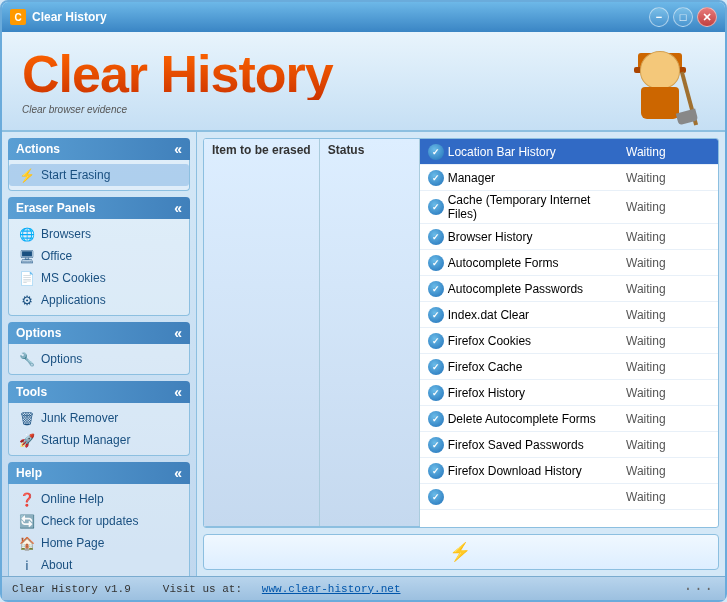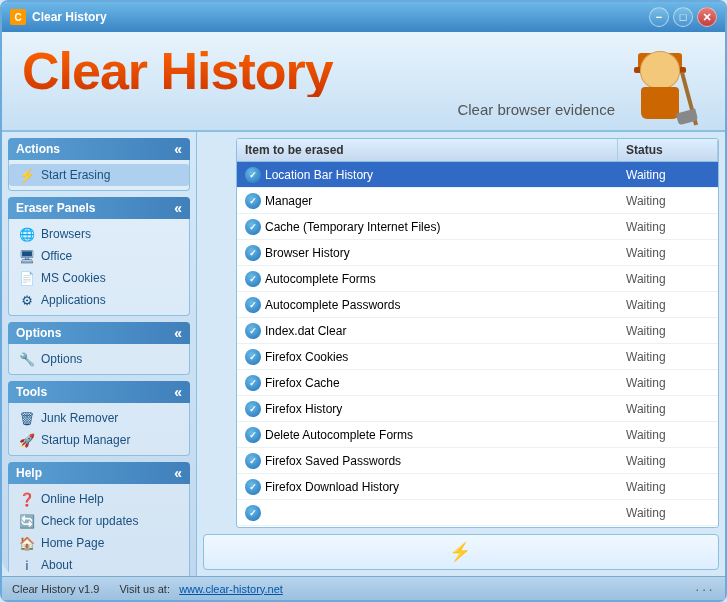--- a/index.html
+++ b/index.html
@@ -93,23 +93,23 @@
       -webkit-background-clip: text;
       -webkit-text-fill-color: transparent;
       background-clip: text;
       text-shadow: none;
       line-height: 1;
       font-family: Arial Black, Arial, sans-serif;
       letter-spacing: -1px;
     }
     .logo-subtitle {
       color: #555;
-      font-size: 15px;
+      font-size: 10px;
       margin-top: 4px;
-      text-align: right;
+      font-style: italic;
     }
     .header-mascot {
       width: 90px;
       height: 90px;
       position: relative;
       display: flex;
       align-items: flex-end;
       justify-content: center;
     }
     
@@ -173,21 +173,20 @@
       right: -4px;
       border-radius: 0 0 4px 4px;
       transform: rotate(-15deg);
     }
 
     
     .content {
       display: flex;
       flex: 1;
       overflow: hidden;
-      border-radius: 18px;
     }
 
     
     .sidebar {
       width: 195px;
       background: linear-gradient(to bottom, #d4e8f7, #c0d8ef);
       border-right: 1px solid #8cbfe0;
       padding: 6px;
       overflow-y: auto;
       flex-shrink: 0;
@@ -250,23 +249,22 @@
       overflow: hidden;
     }
 
     
     .table-container {
       flex: 1;
       border: 1px solid #8cbfe0;
       background: white;
       overflow: hidden;
       display: flex;
-      flex-direction: column;
+      flex-direction: row;
       border-radius: 3px;
-      margin-left: 33px;
     }
     .table-header {
       display: flex;
       background: linear-gradient(to bottom, #ddeeff, #c5d9ef);
       border-bottom: 1px solid #8cbfe0;
       font-weight: bold;
       font-size: 12px;
       color: #333;
       flex-shrink: 0;
     }
@@ -347,21 +345,22 @@
     
     .status-bar {
       height: 24px;
       background: linear-gradient(to bottom, #b8d4ec, #9cc0e0);
       border-top: 1px solid #7aabcf;
       display: flex;
       align-items: center;
       padding: 0 10px;
       font-size: 11px;
       color: #333;
-      gap: 20px;
+      gap: 32px;
+      font-family: Liberation Mono, monospace;
     }
     .status-link {
       color: #0055aa;
       text-decoration: underline;
       cursor: pointer;
     }
     .status-dots {
       margin-left: auto;
       color: #666;
       font-size: 14px;

